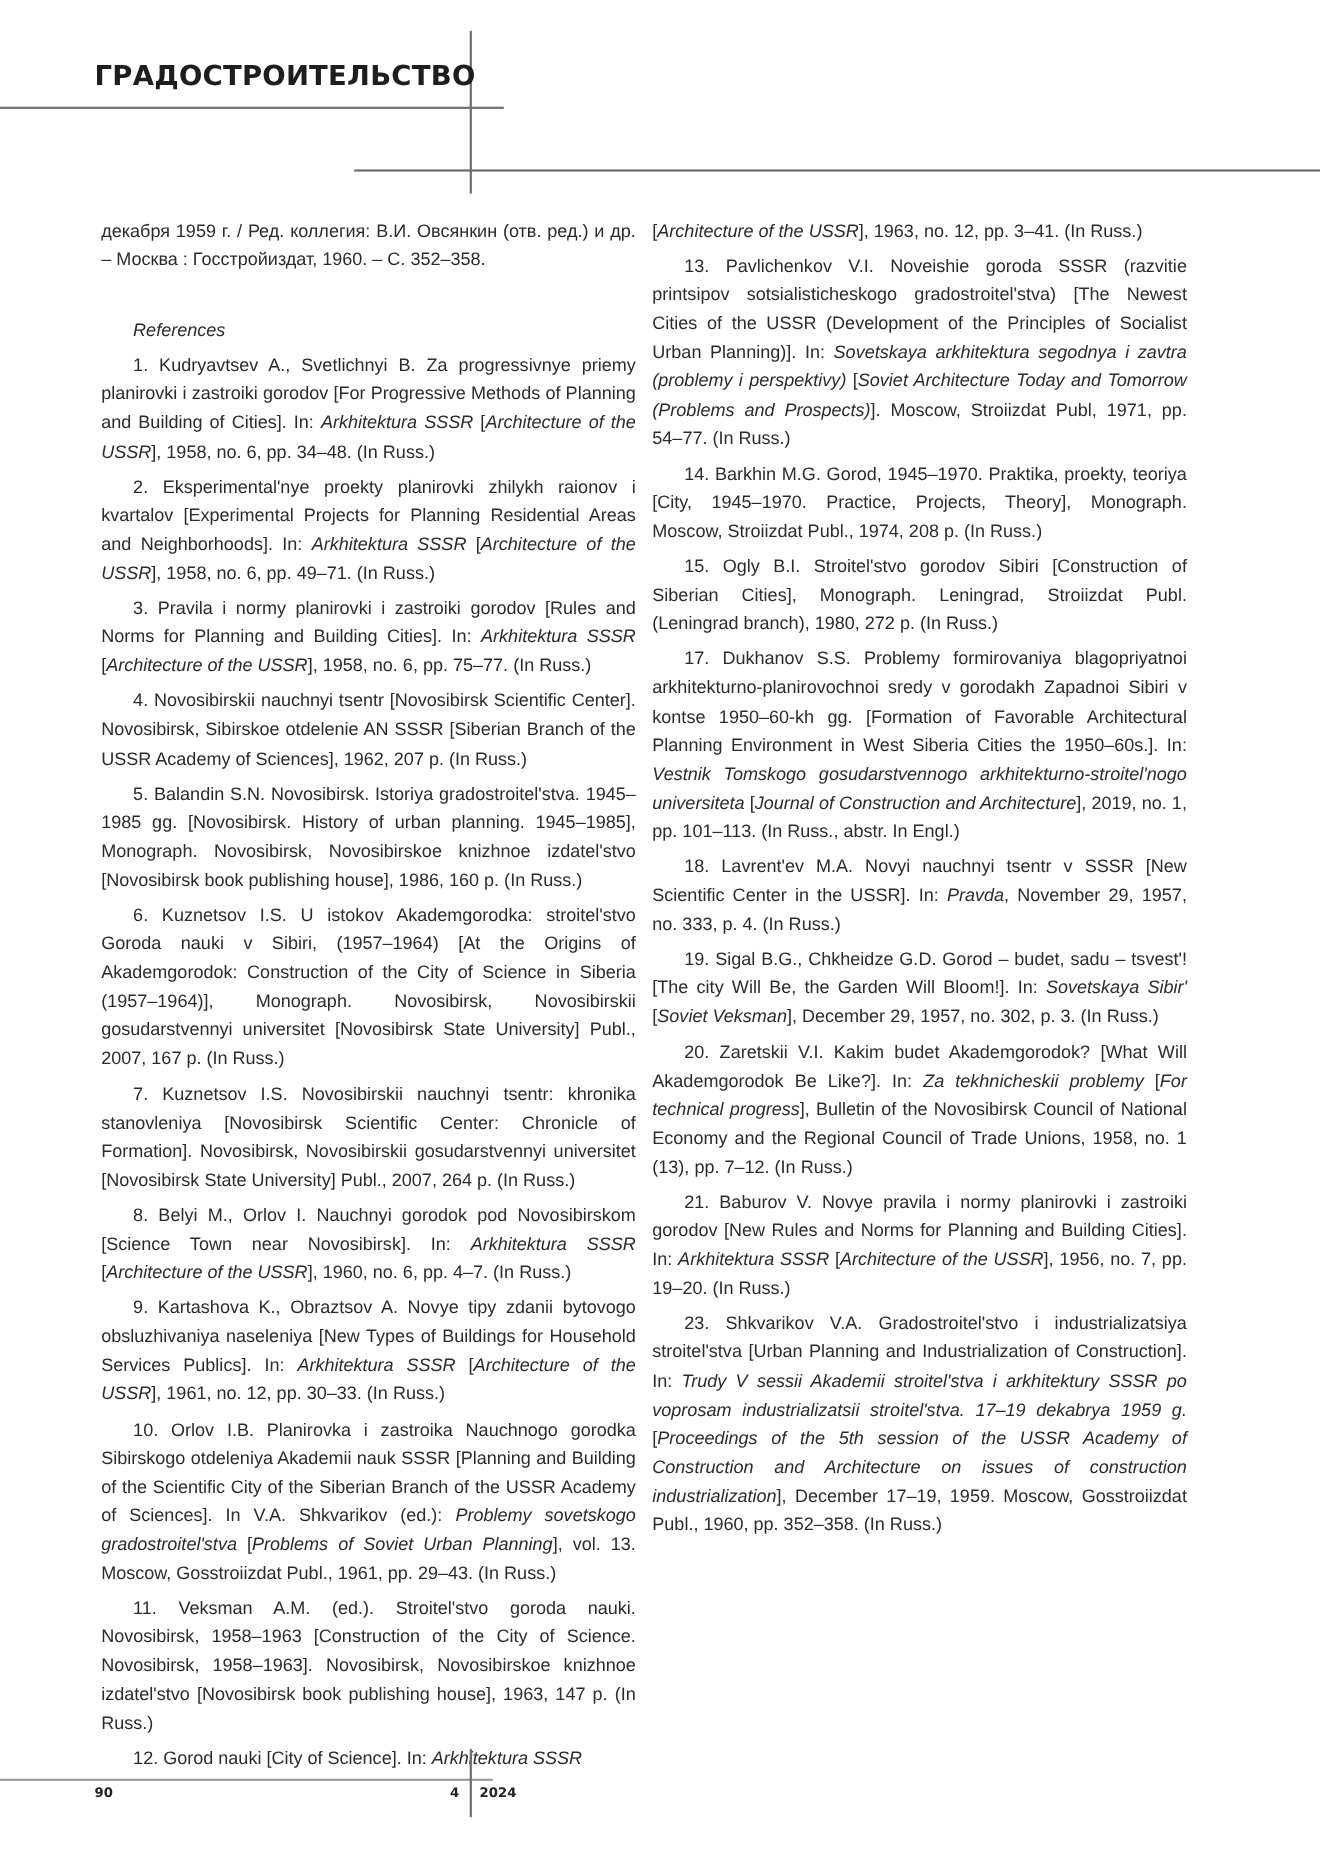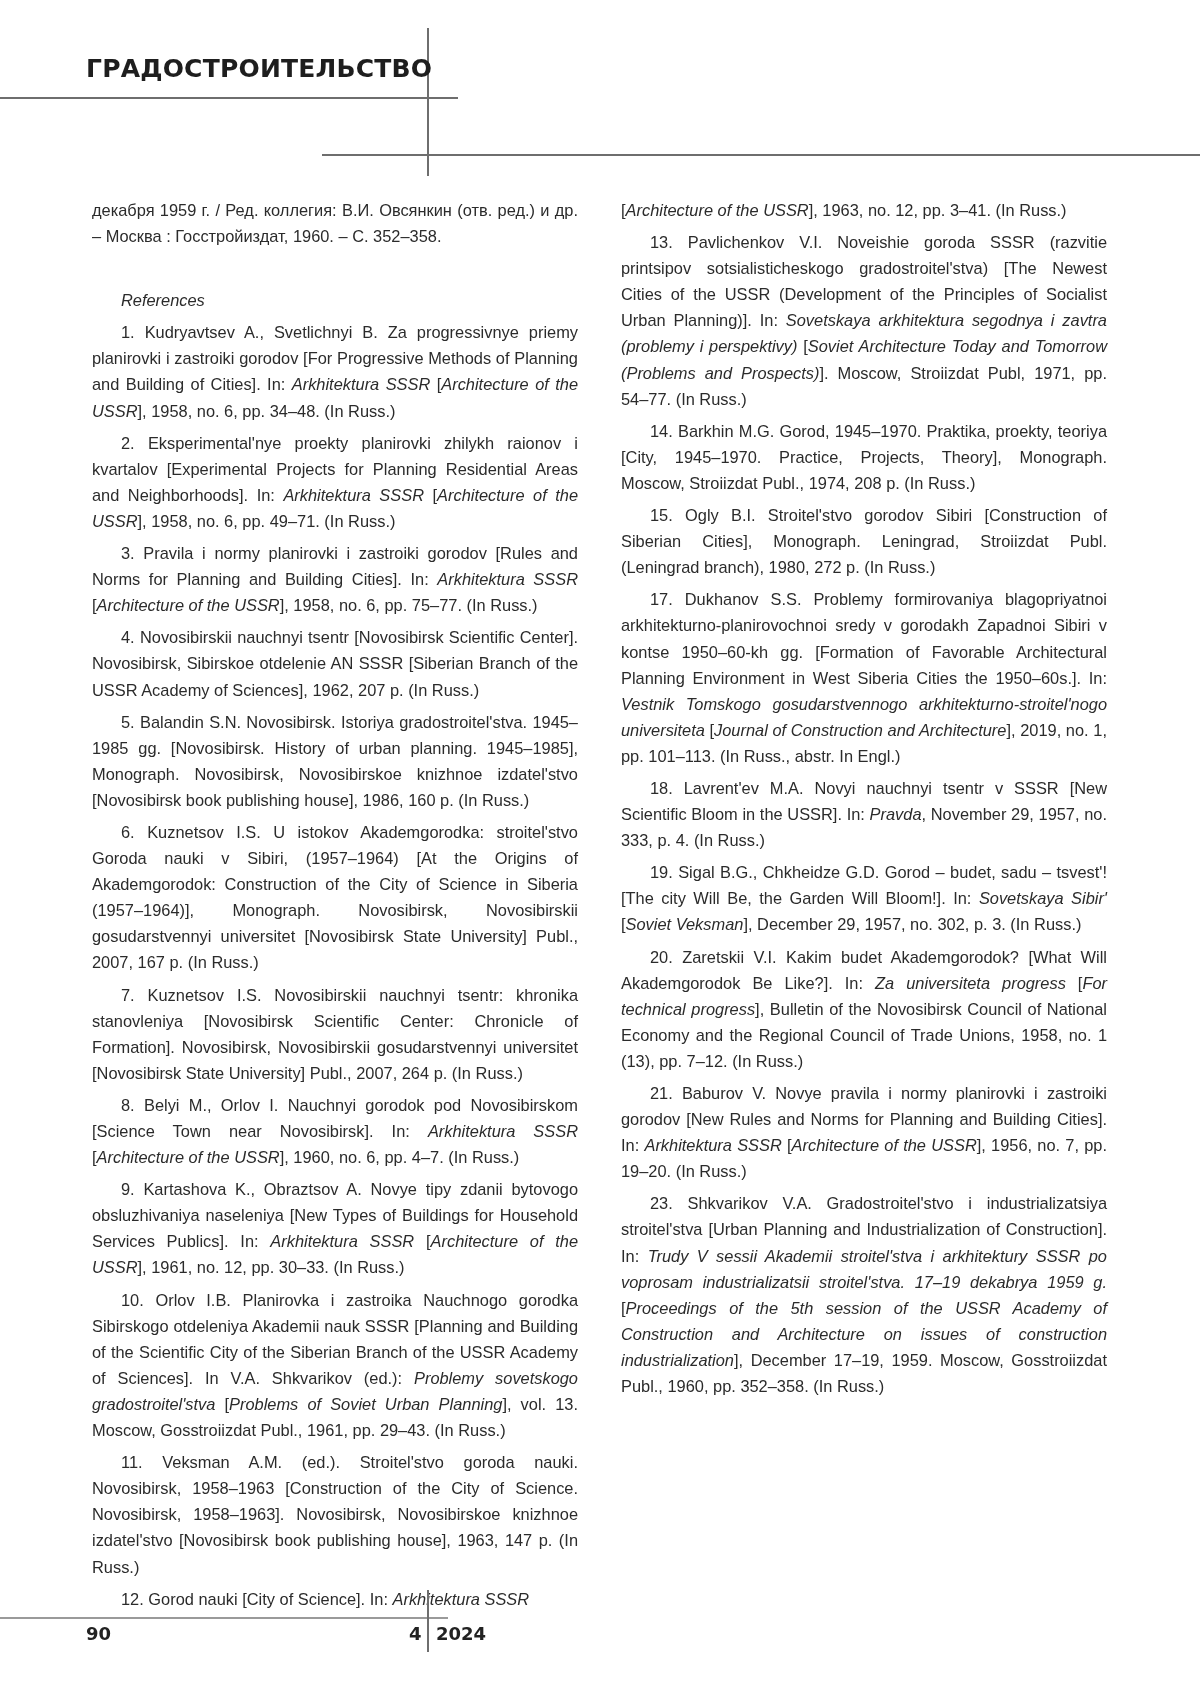--- a/index.html
+++ b/index.html
@@ -4,26 +4,26 @@
 <style>
   html, body { margin:0; padding:0; background:#ffffff; }
   body { width:1200px; height:1697px; position:relative; overflow:hidden;
          font-family:"Liberation Sans", "DejaVu Sans", sans-serif; color:#2a2a2a; }
   .rule { position:absolute; background:#6e6e6e; }
   .section-title { position:absolute; left:86px; top:54px; font-weight:bold; font-size:25px;
                    letter-spacing:0.2px; color:#1e1e1e; font-family:"DejaVu Sans", sans-serif; }
   .col { position:absolute; top:191px; width:498px; font-size:16.4px; line-height:26.1px;
          text-align:justify; font-family:"Liberation Sans", sans-serif; color:#2b2b2b; }
   .col.left { left:86px; }
-  .col.right { left:615px; }
+  .col.right { left:587px; }
   .col p { margin:6px; }
   .ind { text-indent:29px; }
   .gap { height:26px; }
   .ref em, .head em { font-style:italic; }
-  .footer-num { position:absolute; top:1623px; font-weight:bold; font-size:18px;
+  .footer-num { position:absolute; top:1623px; font-weight:bold; font-size:12px;
                 font-family:"DejaVu Sans", sans-serif; color:#222; }
 </style>
 </head>
 <body>
 
 <div class="rule" style="left:427px; top:28px; width:1.5px; height:148px;"></div>
 <div class="rule" style="left:0; top:97px; width:458px; height:1.5px;"></div>
 <div class="rule" style="left:322px; top:154px; width:878px; height:1.5px;"></div>
 
 <div class="section-title">ГРАДОСТРОИТЕЛЬСТВО</div>
@@ -48,23 +48,23 @@
     </div>
 </div>
 
 <div class="col right">
   <p><span>[</span><em>Architecture of the USSR</em><span>], 1963, no. 12, pp. 3–41. (In Russ.)</span></p>
   <div>
       <p class="ind ref"><span>13. </span><span>Pavlichenkov V.I. Noveishie goroda SSSR (razvitie printsipov sotsialisticheskogo gradostroitel'stva) [The Newest Cities of the USSR (Development of the Principles of Socialist Urban Planning)]. In: </span><em>Sovetskaya arkhitektura segodnya i zavtra (problemy i perspektivy)</em><span> [</span><em>Soviet Architecture Today and Tomorrow (Problems and Prospects)</em><span>]. Moscow, Stroiizdat Publ, 1971, pp. 54–77. (In Russ.)</span></p>
       <p class="ind ref"><span>14. </span><span>Barkhin M.G. Gorod, 1945–1970. Praktika, proekty, teoriya [City, 1945–1970. Practice, Projects, Theory], Monograph. Moscow, Stroiizdat Publ., 1974, 208 p. (In Russ.)</span></p>
       <p class="ind ref"><span>15. </span><span>Ogly B.I. Stroitel'stvo gorodov Sibiri [Construction of Siberian Cities], Monograph. Leningrad, Stroiizdat Publ. (Leningrad branch), 1980, 272 p. (In Russ.)</span></p>
       <p class="ind ref"><span>17. </span><span>Dukhanov S.S. Problemy formirovaniya blagopriyatnoi arkhitekturno-planirovochnoi sredy v gorodakh Zapadnoi Sibiri v kontse 1950–60-kh gg. [Formation of Favorable Architectural Planning Environment in West Siberia Cities the 1950–60s.]. In: </span><em>Vestnik Tomskogo gosudarstvennogo arkhitekturno-stroitel'nogo universiteta</em><span> [</span><em>Journal of Construction and Architecture</em><span>], 2019, no. 1, pp. 101–113. (In Russ., abstr. In Engl.)</span></p>
-      <p class="ind ref"><span>18. </span><span>Lavrent'ev M.A. Novyi nauchnyi tsentr v SSSR [New Scientific Bloom in the USSR]. In: </span><em>Pravda</em><span>, November 29, 1957, no. 333, p. 4. (In Russ.)</span></p>
+      <p class="ind ref"><span>18. </span><span>Lavrent'ev M.A. Novyi nauchnyi tsentr v SSSR [New Scientific Center in the USSR]. In: </span><em>Pravda</em><span>, November 29, 1957, no. 333, p. 4. (In Russ.)</span></p>
       <p class="ind ref"><span>19. </span><span>Sigal B.G., Chkheidze G.D. Gorod – budet, sadu – tsvest'! [The city Will Be, the Garden Will Bloom!]. In: </span><em>Sovetskaya Sibir'</em><span> [</span><em>Soviet Veksman</em><span>], December 29, 1957, no. 302, p. 3. (In Russ.)</span></p>
-      <p class="ind ref"><span>20. </span><span>Zaretskii V.I. Kakim budet Akademgorodok? [What Will Akademgorodok Be Like?]. In: </span><em>Za universiteta progress</em><span> [</span><em>For technical progress</em><span>], Bulletin of the Novosibirsk Council of National Economy and the Regional Council of Trade Unions, 1958, no. 1 (13), pp. 7–12. (In Russ.)</span></p>
+      <p class="ind ref"><span>20. </span><span>Zaretskii V.I. Kakim budet Akademgorodok? [What Will Akademgorodok Be Like?]. In: </span><em>Za tekhnicheskii problemy</em><span> [</span><em>For technical progress</em><span>], Bulletin of the Novosibirsk Council of National Economy and the Regional Council of Trade Unions, 1958, no. 1 (13), pp. 7–12. (In Russ.)</span></p>
       <p class="ind ref"><span>21. </span><span>Baburov V. Novye pravila i normy planirovki i zastroiki gorodov [New Rules and Norms for Planning and Building Cities]. In: </span><em>Arkhitektura SSSR</em><span> [</span><em>Architecture of the USSR</em><span>], 1956, no. 7, pp. 19–20. (In Russ.)</span></p>
       <p class="ind ref"><span>23. </span><span>Shkvarikov V.A. Gradostroitel'stvo i industrializatsiya stroitel'stva [Urban Planning and Industrialization of Construction]. In: </span><em>Trudy V sessii Akademii stroitel'stva i arkhitektury SSSR po voprosam industrializatsii stroitel'stva. 17–19 dekabrya 1959 g.</em><span> [</span><em>Proceedings of the 5th session of the USSR Academy of Construction and Architecture on issues of construction industrialization</em><span>], December 17–19, 1959. Moscow, Gosstroiizdat Publ., 1960, pp. 352–358. (In Russ.)</span></p>
     </div>
 </div>
 
 <div class="rule" style="left:0; top:1617px; width:448px; height:1.5px; background:#9a9a9a;"></div>
 <div class="rule" style="left:427px; top:1590px; width:1.5px; height:62px;"></div>
 
 <div class="footer-num" style="left:86px;">90</div>
 <div class="footer-num" style="left:409px;">4</div>

